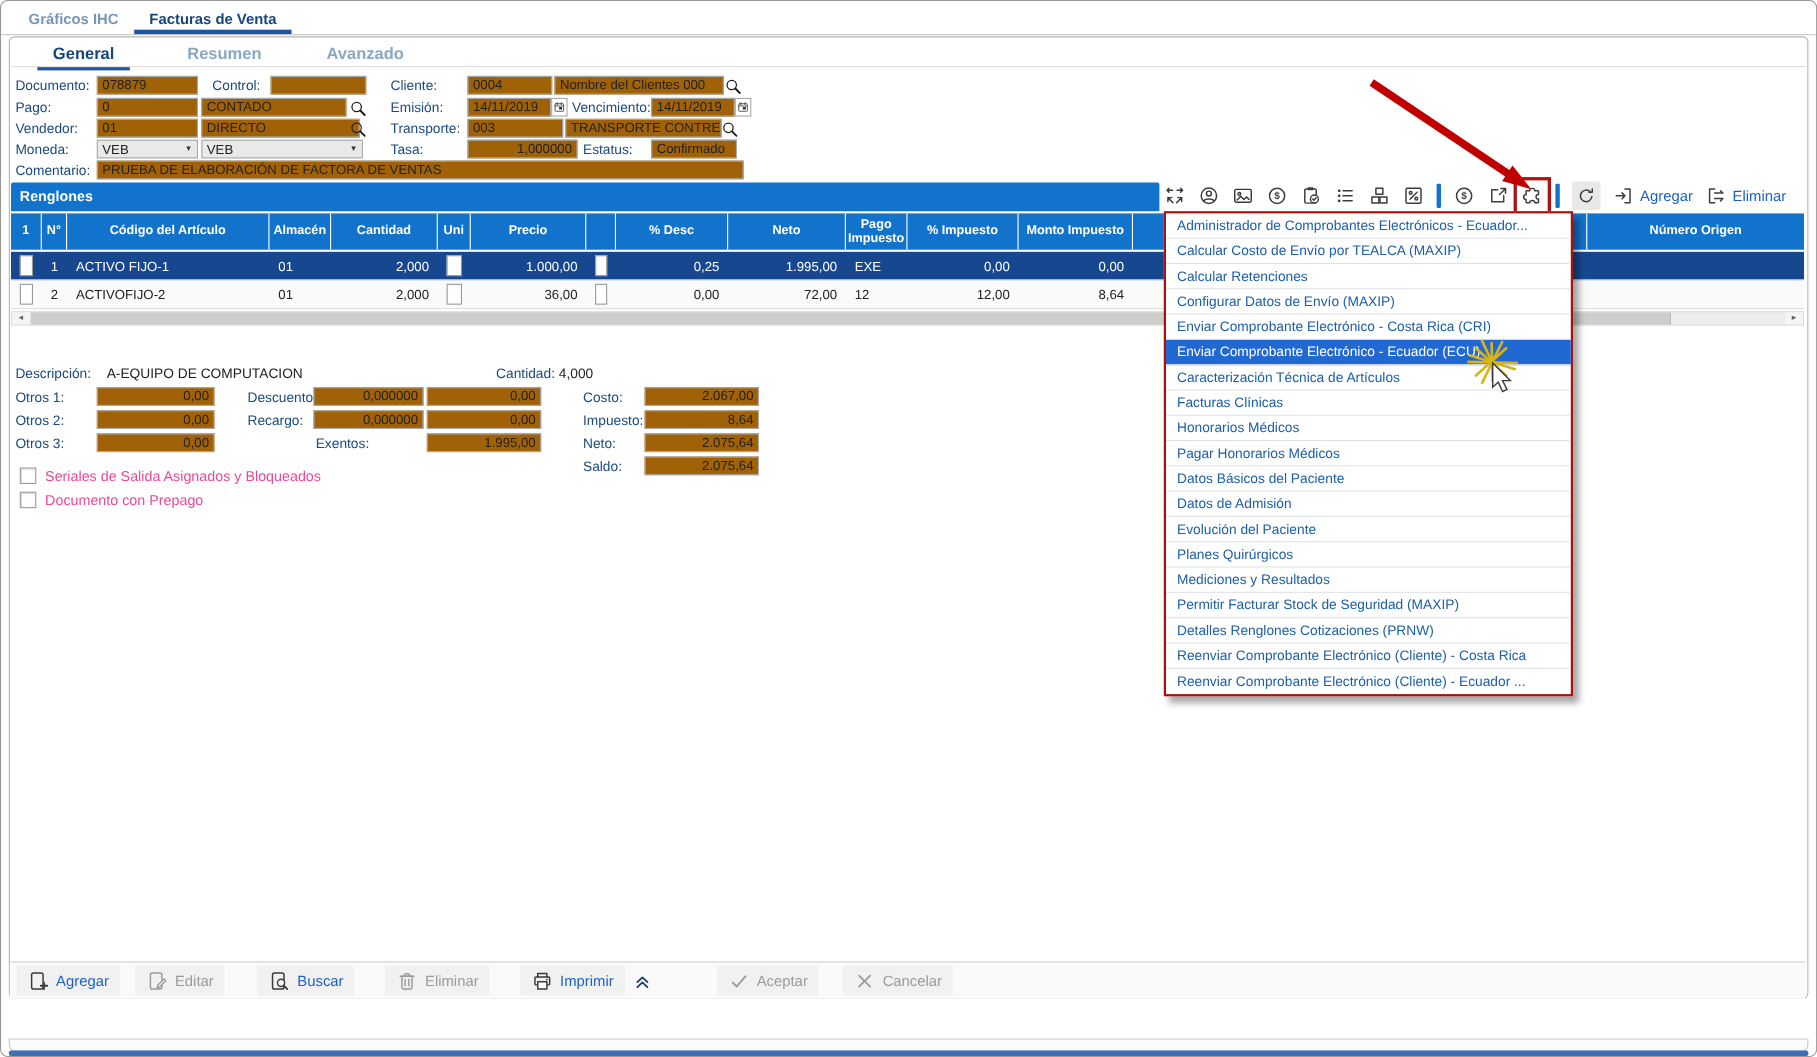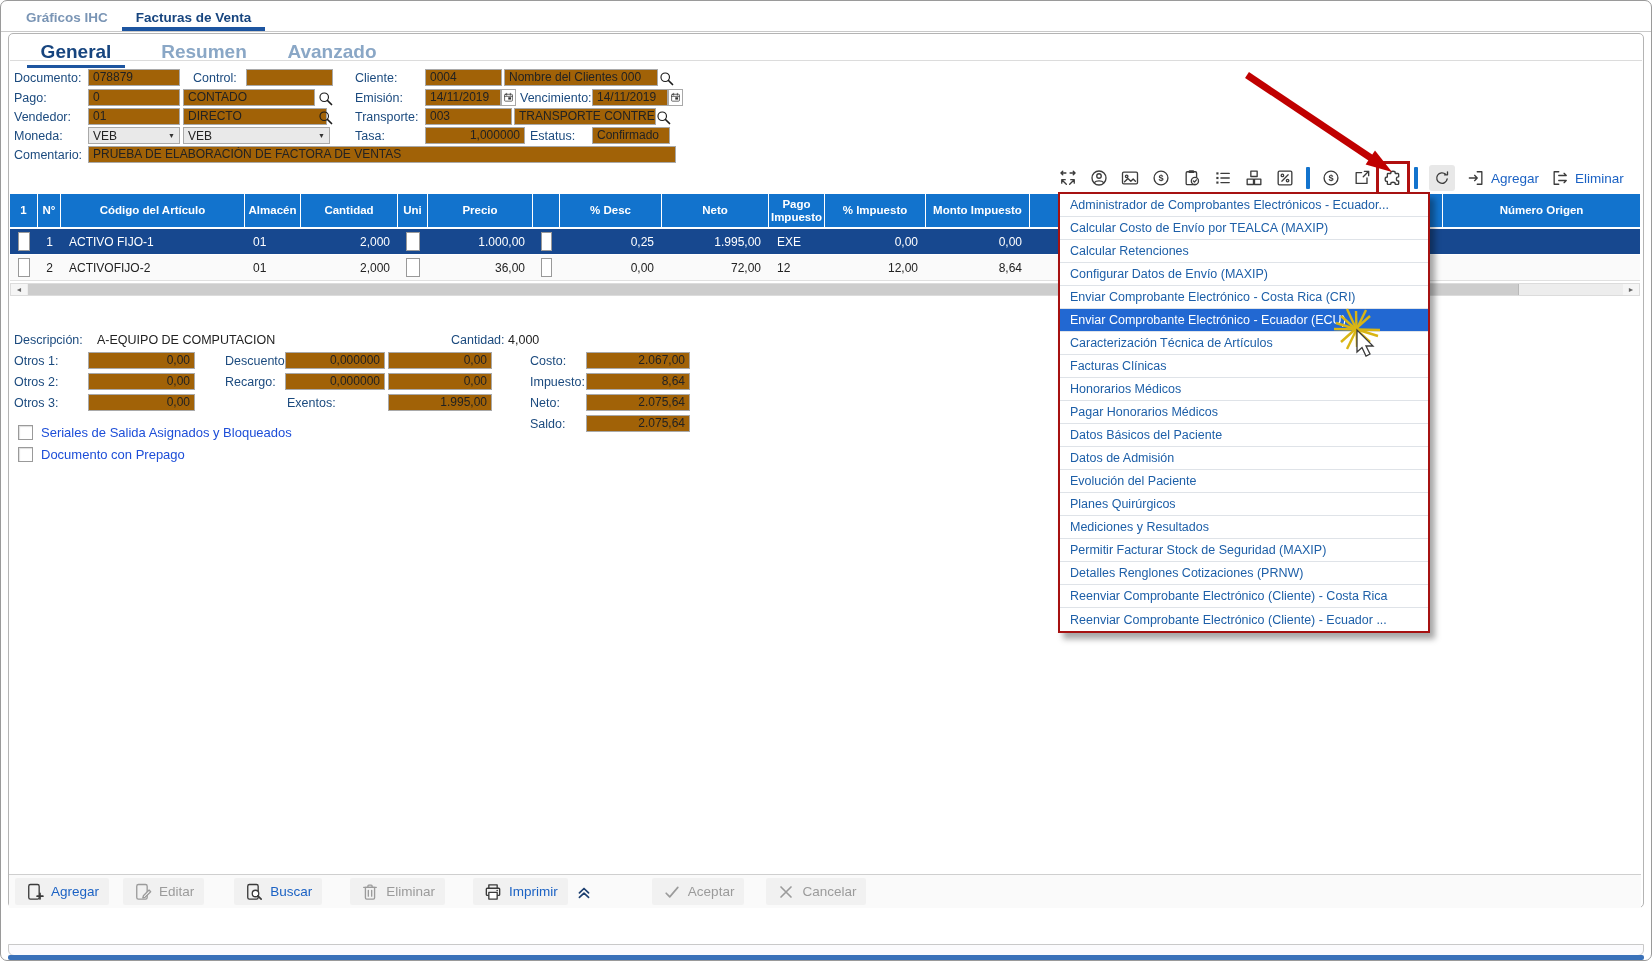--- a/index.html
+++ b/index.html
@@ -12,21 +12,21 @@
     display:flex;align-items:flex-end;padding-left:12px;box-sizing:border-box;}
   .tab{font-weight:bold;font-size:13.5px;color:#7a95b5;padding:7px 14px 6px;cursor:default;}
   .tab.active{color:#17457f;border-bottom:4px solid #1d55a0;padding-bottom:2px;}
 
   
   #panel{position:absolute;left:8px;top:33px;width:1634px;height:873px;border:1px solid #b4b4b4;
     border-radius:5px;background:#fff;}
 
   
   #subtabs{position:absolute;left:12px;top:37px;display:flex;}
-  .stab{width:128px;text-align:center;font-weight:bold;font-size:19px;color:#8aa7c6;padding:4px 0 3px;}
+  .stab{width:128px;text-align:center;font-weight:bold;font-size:15px;color:#8aa7c6;padding:4px 0 3px;}
   .stab.active{color:#17457f;}
   .stab.active span{border-bottom:3px solid #1d55a0;padding:0 14px 3px;}
   #subtabline{position:absolute;left:10px;top:60px;width:1632px;height:1px;background:#dcdcdc;}
 
   
   .lbl{position:absolute;color:#1b4a7e;font-size:12.5px;white-space:nowrap;}
   .val{position:absolute;color:#222;font-size:12.5px;white-space:nowrap;}
   .inp{position:absolute;height:17px;background:#a16207;border:1px solid #a9a9a9;font-size:12px;color:#222;
     line-height:15px;padding:0 4px;box-sizing:border-box;white-space:nowrap;overflow:hidden;}
   .inp.right{text-align:right;}
@@ -92,21 +92,21 @@
   .d-rec-l{left:225px;top:375px}.d-rec-a{left:285px;top:373px;width:100px}.d-rec-b{left:388px;top:373px;width:104px}
   .d-imp-l{left:530px;top:375px}.d-imp-i{left:586px;top:373px;width:104px}
   .d-o3-l{left:14px;top:396px}.d-o3-i{left:88px;top:394px;width:107px}
   .d-exe-l{left:287px;top:396px}.d-exe-i{left:388px;top:394px;width:104px}
   .d-net-l{left:530px;top:396px}.d-net-i{left:586px;top:394px;width:104px}
   .d-sal-l{left:530px;top:417px}.d-sal-i{left:586px;top:415px;width:104px}
 
   
   .chkrow{position:absolute;left:18px;display:flex;align-items:center;gap:8px;}
   .chkrow .box{width:13px;height:13px;background:#fff;border:1px solid #9a9a9a;box-shadow:inset 1px 1px 1px #ddd;}
-  .chkrow .clabel{color:#1d4ed8;font-size:13px;}
+  .chkrow .clabel{color:#ec4899;font-size:13px;}
   #chk0{top:425px}#chk1{top:447px}
 
   
   #menu{position:absolute;left:1058px;top:192px;width:372px;background:#fff;border:2px solid #a61111;
     box-shadow:5px 6px 6px rgba(0,0,0,.35);z-index:50;box-sizing:border-box;}
   .mi{height:23px;box-sizing:border-box;font-size:12.5px;color:#1d5fa8;display:flex;align-items:center;
     padding:0 10px;white-space:nowrap;overflow:hidden;}
   .mi:not(:last-child){border-bottom:1px solid #dfe3e8;}
   .mi.selected{background:#2268d2;color:#fff;}
 
@@ -214,20 +214,21 @@
     <span class="caret">▼</span>
   </div>
   <span class="lbl f-tas-l">Tasa:</span>
   <div class="inp right f-tas-i">1,000000</div>
   <span class="lbl f-est-l">Estatus:</span>
   <div class="inp f-est-i">Confirmado</div>
 
   <span class="lbl f-com-l">Comentario:</span>
   <div class="inp f-com-i">PRUEBA DE ELABORACIÓN DE FACTORA DE VENTAS</div>
 
+  <div id="rbar">Renglones</div>
   <div id="ttools">
       <span class="ti"><svg viewBox="0 0 24 24" fill="none" stroke="currentColor" stroke-width="1.6" stroke-linecap="round" stroke-linejoin="round">
           <path d="M9.5 6H3.5M3.5 6l2.2-2.2M3.5 6l2.2 2.2M14.5 6h6M20.5 6l-2.2-2.2M20.5 6l-2.2 2.2M10 19.5L4.5 14M4.5 14v4.2M4.5 14h4.2M14 19.5L19.5 14M19.5 14v4.2M19.5 14h-4.2"></path>
         </svg></span>
       <span class="ti"><svg viewBox="0 0 24 24" fill="none" stroke="currentColor" stroke-width="1.6" stroke-linecap="round" stroke-linejoin="round">
           <circle cx="12" cy="12" r="8.4"></circle>
           <circle cx="12" cy="9.6" r="2.7"></circle>
           <path d="M6.8 17.2c1.5-2.3 8.9-2.3 10.4 0"></path>
         </svg></span>
       <span class="ti"><svg viewBox="0 0 24 24" fill="none" stroke="currentColor" stroke-width="1.6" stroke-linecap="round" stroke-linejoin="round">

